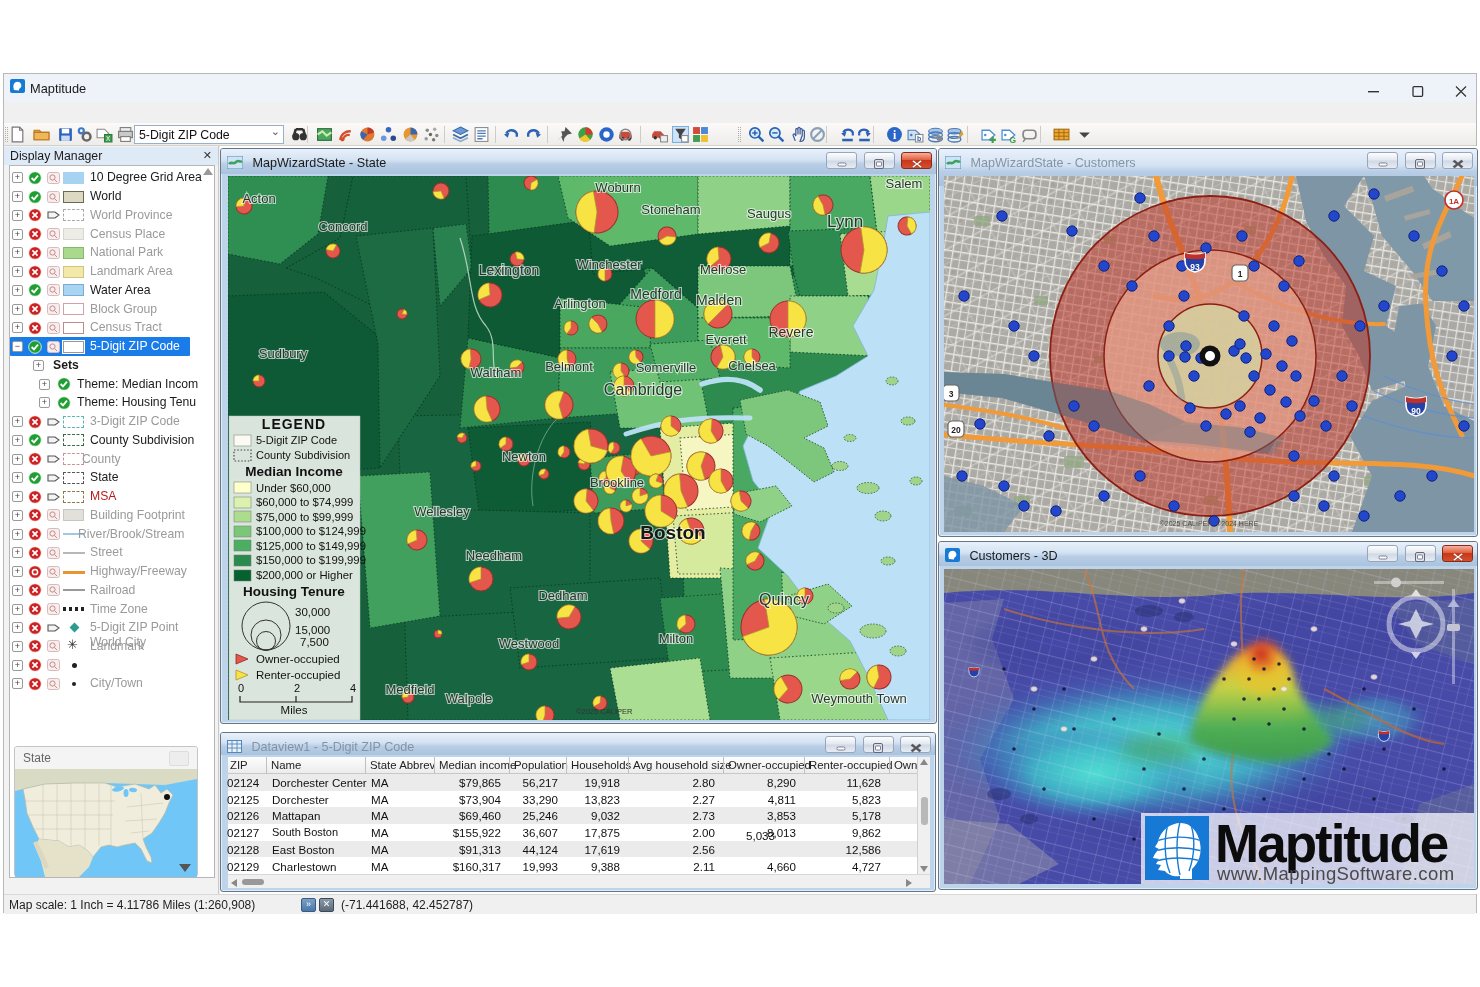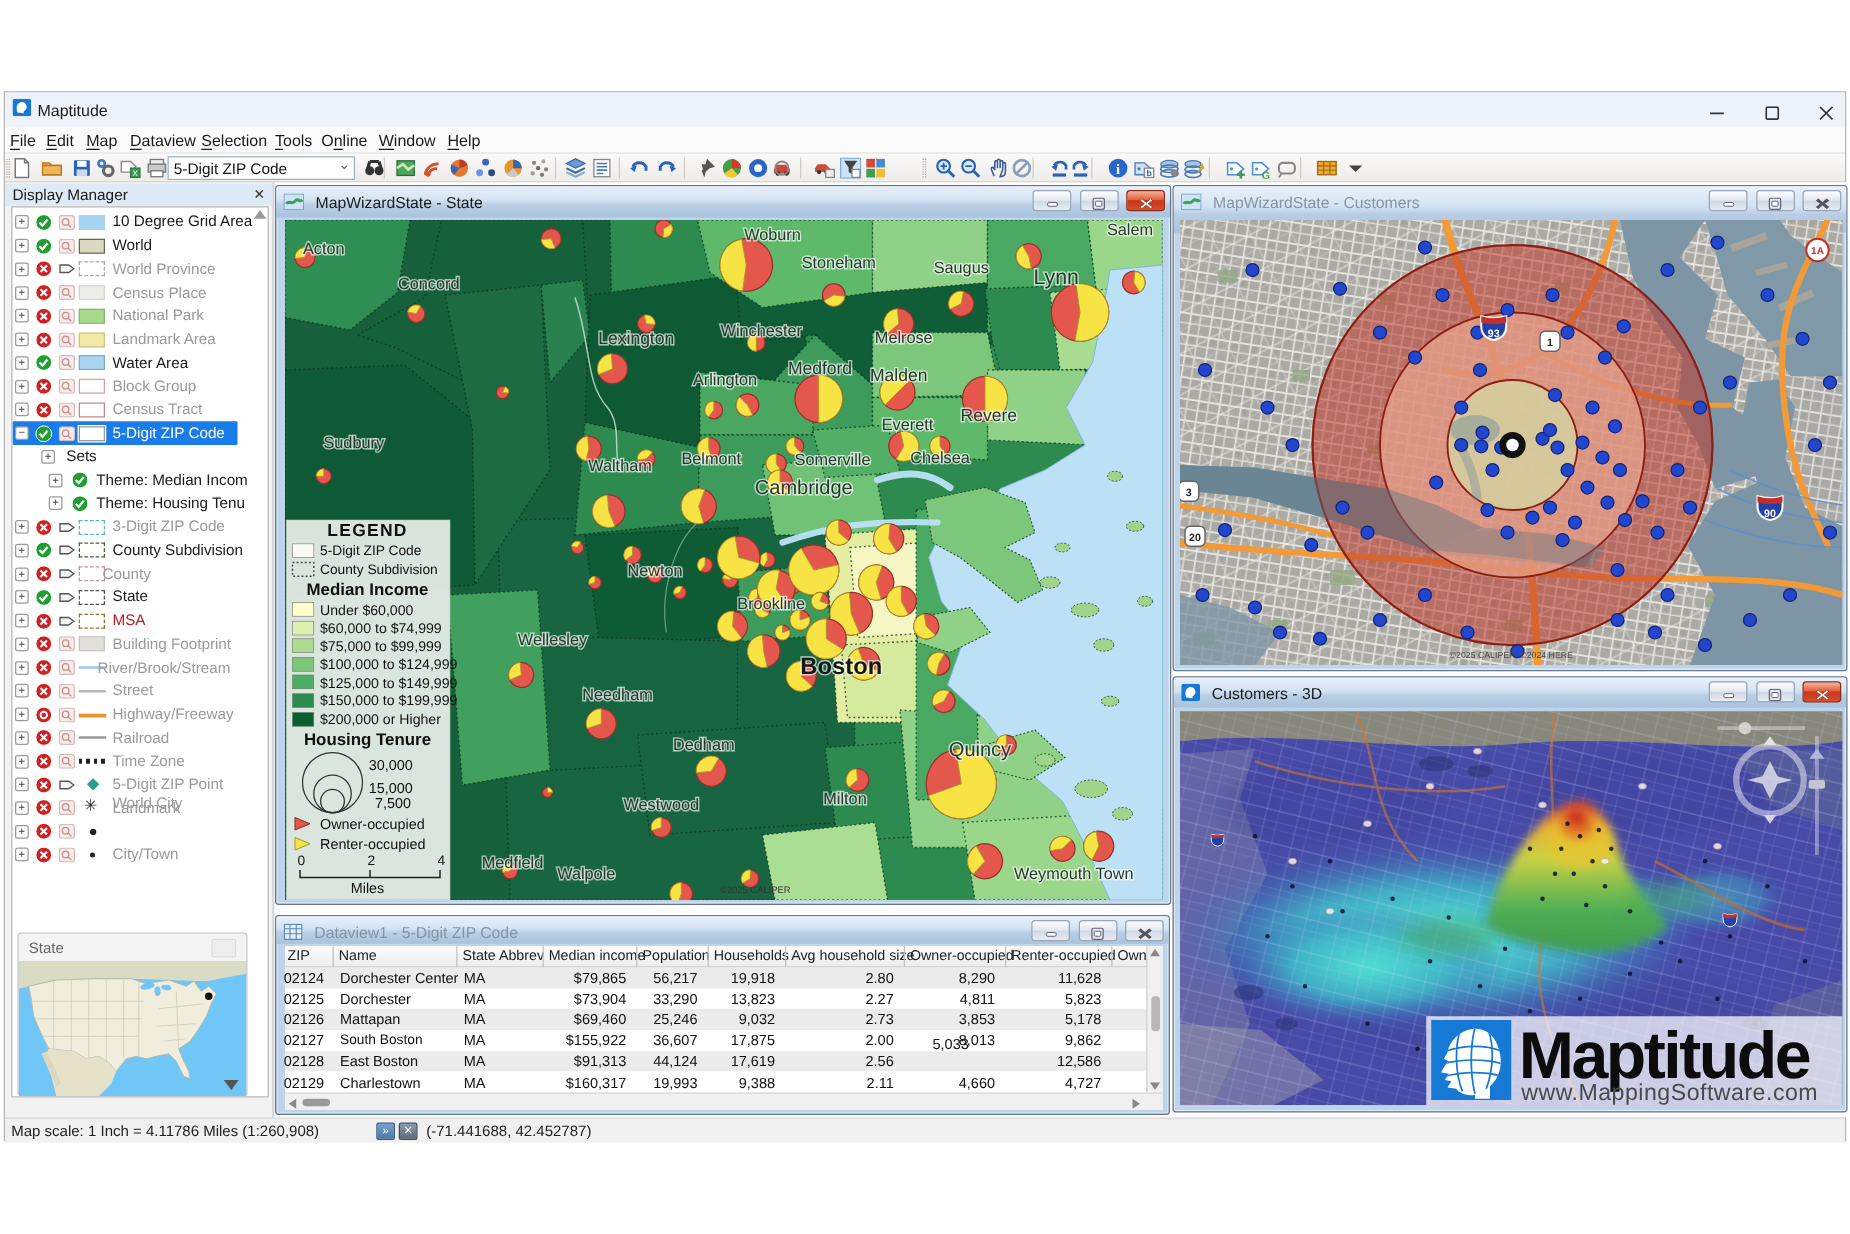--- a/index.html
+++ b/index.html
@@ -41,31 +41,20 @@
   <span class="winbtn" style="right:96px"><svg width="12" height="11" viewBox="0 0 12 11">
           <rect y="5" width="11" height="1.4" fill="#333"></rect>
         </svg></span>
   <span class="winbtn" style="right:52px"><svg width="12" height="11" viewBox="0 0 12 11">
           <rect x="1" y="0.7" width="9.6" height="9.6" fill="none" stroke="#333" stroke-width="1.3" rx="1"></rect>
         </svg></span>
   <span class="winbtn" style="right:9px"><svg width="12" height="11" viewBox="0 0 12 11">
           <path d="M1 0.5 L11 10.5 M11 0.5 L1 10.5" stroke="#333" stroke-width="1.2"></path>
         </svg></span>
 </div>
-    <div id="menubar">
-      <span class="mi" style="left:4px"><u>F</u>ile</span>
-      <span class="mi" style="left:33px"><u>E</u>dit</span>
-      <span class="mi" style="left:65px"><u>M</u>ap</span>
-      <span class="mi" style="left:100px"><u>D</u>ataview</span>
-      <span class="mi" style="left:157px"><u>S</u>election</span>
-      <span class="mi" style="left:216px"><u>T</u>ools</span>
-      <span class="mi" style="left:253px">O<u>n</u>line</span>
-      <span class="mi" style="left:299px"><u>W</u>indow</span>
-      <span class="mi" style="left:354px"><u>H</u>elp</span>
-    </div>
     <div id="toolbar">
       <div class="tbi" style="left:5px"><svg width="17" height="17" viewBox="0 0 16 16">
           <path d="M3 1 H10 L13 4 V15 H3Z" fill="#fff" stroke="#777" stroke-width="1.1"></path>
           <path d="M10 1 L10 4 H13" fill="none" stroke="#777" stroke-width="1.1"></path>
         </svg></div>
       <div class="tbi" style="left:29px"><svg width="17" height="17" viewBox="0 0 16 16">
           <path d="M1 4 H6 L8 6 H15 V13 H1Z" fill="#e8a33d" stroke="#b97a20" stroke-width="1"></path>
           <path d="M1 6 H15 V13 H1Z" fill="#f0b65a" stroke="#b97a20" stroke-width="1"></path>
         </svg></div>
       <div class="tbi" style="left:53px"><svg width="17" height="17" viewBox="0 0 16 16">
@@ -375,21 +364,21 @@
           <path d="M3.6 7 L6 9.4 L10 4.6" stroke="#fff" stroke-width="1.8" fill="none"></path>
         </svg>
         <svg class="sticon" style="left:37px;top:175px" width="13" height="12" viewBox="0 0 13 12">
           <rect x="0.5" y="0.5" width="12" height="11" rx="2" fill="#f6eded" stroke="#d8baba"></rect>
           <circle cx="5.5" cy="5.5" r="2.6" fill="none" stroke="#c88" stroke-width="1"></circle>
           <path d="M7.5 7.5 L10 10" stroke="#c88" stroke-width="1"></path>
         </svg>
         <div style="position:absolute;left:53px;top:175px;width:21px;height:12px;background:#fff;border:1px solid #999;box-shadow:0 0 0 1px rgba(255,255,255,1)"></div>
         <div style="position:absolute;left:80px;top:173px;font-size:12.2px;color:#fff;font-weight:normal;white-space:nowrap">5-Digit ZIP Code</div>
         <div class="exp" style="left:23px;top:194px">+</div>
-        <div style="position:absolute;left:43px;top:192px;font-size:12.2px;color:#1a1a1a;font-weight:normal;white-space:nowrap">Sets</div>
+        <div style="position:absolute;left:43px;top:192px;font-size:12.2px;color:#1a1a1a;font-weight:bold;white-space:nowrap">Sets</div>
         <div class="exp" style="left:29px;top:213px">+</div>
         <svg class="sticon" style="left:47px;top:211px" width="14" height="14" viewBox="0 0 14 14">
           <circle cx="7" cy="7" r="6.3" fill="#1f9e31" stroke="#ffffff" stroke-width="0.8"></circle>
           <path d="M3.6 7 L6 9.4 L10 4.6" stroke="#fff" stroke-width="1.8" fill="none"></path>
         </svg>
         <div style="position:absolute;left:67px;top:211px;font-size:12.2px;color:#1a1a1a;font-weight:normal;white-space:nowrap">Theme: Median Incom</div>
         <div class="exp" style="left:29px;top:231px">+</div>
         <svg class="sticon" style="left:47px;top:230px" width="14" height="14" viewBox="0 0 14 14">
           <circle cx="7" cy="7" r="6.3" fill="#1f9e31" stroke="#ffffff" stroke-width="0.8"></circle>
           <path d="M3.6 7 L6 9.4 L10 4.6" stroke="#fff" stroke-width="1.8" fill="none"></path>

